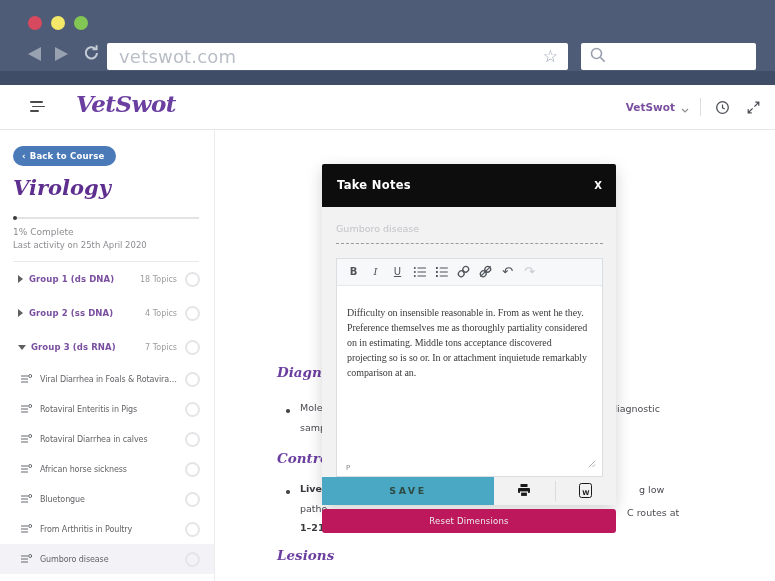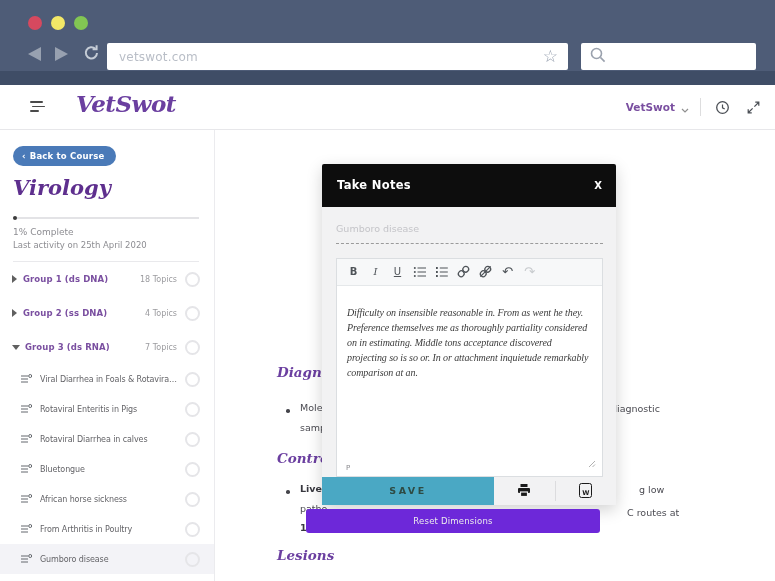--- a/index.html
+++ b/index.html
@@ -10,21 +10,21 @@
   .chrome { position:absolute; left:0; top:0; width:775px; height:85px; background:#4e5c77; }
   .chrome-strip { position:absolute; left:0; top:71px; width:775px; height:14px; background:#3f4d66; }
   .traffic { position:absolute; left:28px; top:16px; display:flex; gap:9px; }
   .dot { width:14px; height:14px; border-radius:50%; }
   .dot.red { background:#d6495f; } .dot.yellow { background:#f3e867; } .dot.green { background:#82c653; }
   .tri { width:0; height:0; position:absolute; top:47px; }
   .tri-back { left:28px; border-top:7px solid transparent; border-bottom:7px solid transparent; border-right:13px solid #98a1b0; }
   .tri-fwd { left:55px; border-top:7px solid transparent; border-bottom:7px solid transparent; border-left:13px solid #98a1b0; }
   .refresh { position:absolute; left:83px; top:44px; }
   .url-bar { position:absolute; left:107px; top:43px; width:461px; height:27px; background:#fff; border-radius:2px; display:flex; align-items:center; padding:0 10px 0 12px; }
-  .url-text { font-size:12px; color:#b9bec7; flex:1; letter-spacing:.2px; }
+  .url-text { font-size:18px; color:#b9bec7; flex:1; letter-spacing:.2px; }
   .star-glyph { font-size:17px; color:#98a1b0; line-height:1; }
   .search-box { position:absolute; left:581px; top:43px; width:175px; height:27px; background:#fff; border-radius:2px; display:flex; align-items:center; padding:0 8px; }
 
   
   .app-header { position:absolute; left:0; top:85px; width:775px; height:45px; background:#fff; border-bottom:1px solid #e7e7ea; }
   .hamburger { position:absolute; left:30px; top:101px; width:15px; cursor:pointer; }
   .hamburger i { display:block; height:1.6px; background:#4a4a4a; margin-bottom:3px; border-radius:1px; }
   .hamburger i:nth-child(1){ width:13px; } .hamburger i:nth-child(2){ width:13px; margin-left:2px;} .hamburger i:nth-child(3){ width:9px; }
   .logo { position:absolute; left:76px; top:90px; font-family:"DejaVu Serif", serif; font-style:italic; font-weight:bold; font-size:23px; color:#6b3fa0; letter-spacing:-.5px; }
   .hdr-right { position:absolute; right:12px; top:85px; height:44px; display:flex; align-items:center; gap:11px; }
@@ -35,21 +35,21 @@
 
   
   .sidebar { position:absolute; left:0; top:130px; width:215px; height:451px; background:#fff; border-right:1px solid #ebebee; overflow:hidden; }
   .back-btn { display:inline-flex; align-items:center; gap:4px; margin:16px 0 0 13px; background:#4a7ab8; color:#fff; font-size:8.5px; font-weight:bold; padding:5px 12px 5px 9px; border-radius:11px; cursor:pointer; letter-spacing:.2px; }
   .course-title { margin:9px 13px 0; font-family:"DejaVu Serif", serif; font-style:italic; font-weight:bold; font-size:21px; color:#5e2f8e; }
   .progress-track { margin:17px 15px 0 13px; height:2px; background:#e3e3e6; position:relative; }
   .progress-fill { position:absolute; left:0; top:-1px; width:4px; height:4px; border-radius:2px; background:#3c3c3c; }
   .progress-label { margin:8px 13px 0; font-size:9px; color:#8d8d92; }
   .last-activity { margin:3px 13px 0; font-size:8.5px; color:#8d8d92; }
   .sb-divider { margin:11px 15px 0 13px; border-top:1px solid #e9e9ec; }
-  .group-row { height:34px; display:flex; align-items:center; padding:0 14px 0 12px; cursor:pointer; }
+  .group-row { height:34px; display:flex; align-items:center; padding:0 14px 0 12px; cursor:pointer;margin-left:6px; }
   .tri-right { width:0; height:0; border-top:4px solid transparent; border-bottom:4px solid transparent; border-left:5px solid #606060; margin-right:6px; }
   .tri-down { width:0; height:0; border-left:4px solid transparent; border-right:4px solid transparent; border-top:5px solid #606060; margin-right:5px; }
   .group-label { font-size:8.5px; font-weight:bold; color:#7a4fa0; flex:1; letter-spacing:.1px; }
   .topics-count { font-size:8px; color:#9b9b9f; margin-right:8px; }
   .ring { width:15px; height:15px; border:2px solid #e5e5e8; border-radius:50%; flex:none; }
   .topic-row { height:30px; display:flex; align-items:center; padding:0 14px 0 20px; cursor:pointer; }
   .topic-row .ticon { margin-right:8px; flex:none; }
   .topic-label { font-size:8px; color:#636367; flex:1; letter-spacing:-.1px; white-space:nowrap; overflow:hidden; text-overflow:ellipsis; margin-right:6px; }
   .topic-row.active { background:#f3f3f7; }
 
@@ -70,31 +70,31 @@
   .note-title-input::placeholder { color:#c4c4c8; }
   .editor { margin-top:14px; height:219px; border:1px solid #dbdee1; background:#fff; display:flex; flex-direction:column; }
   .toolbar { height:27px; background:#f7f8f9; border-bottom:1px solid #e5e8ea; display:flex; align-items:center; gap:5px; padding:0 6px 0 8px; }
   .tb-btn { width:17px; height:18px; display:flex; align-items:center; justify-content:center; font-size:10px; color:#4e5358; cursor:pointer; }
   .tb-b { font-weight:bold; }
   .tb-i { font-style:italic; font-family:"DejaVu Serif", serif; }
   .tb-u { text-decoration:underline; }
   .tb-glyph { font-size:13px; line-height:1; }
   .tb-glyph.disabled { color:#c8cbce; }
   .editor-content { flex:1; padding:8px 10px 0; font-family:"Liberation Serif", serif; font-size:10px; line-height:15px; color:#3b3b3b; letter-spacing:-.1px; overflow:hidden; }
-  .editor-content .para { margin-top:11px;font-style:italic; }
+  .editor-content .para { margin-top:11px; }
   .editor-status { height:22px; display:flex; align-items:flex-end; justify-content:space-between; padding:0 6px 4px 9px; }
   .status-p { font-size:7px; color:#8a8a8e; }
   .save-row { height:32px; display:flex; background:#f2f2f3; }
   .save-btn { width:172px; background:#4aa8c4; color:#2e4b44; font-size:9.5px; font-weight:bold; letter-spacing:2.5px; border:none; cursor:pointer; font-family:"DejaVu Sans", sans-serif; }
   .icon-cell { flex:1; display:flex; align-items:center; justify-content:center; cursor:pointer; }
   .cell-divider { width:1px; background:#dcdcde; margin:4px 0; }
   .wdoc { width:13px; height:15px; border:1.4px solid #1a1a1a; border-radius:2.5px; display:flex; align-items:flex-end; justify-content:center; }
   .wdoc-letter { font-size:6.5px; font-weight:bold; color:#1a1a1a; line-height:1.3; }
 
-  .reset-bar { position:absolute; left:306px; top:509px; width:294px; height:24px; background:#6d28d9; border-radius:3px; display:flex; align-items:center; justify-content:center; z-index:5; cursor:pointer; }
+  .reset-bar { position:absolute; left:322px; top:509px; width:294px; height:24px; background:#be185d; border-radius:3px; display:flex; align-items:center; justify-content:center; z-index:5; cursor:pointer; }
   .reset-label { color:#ececec; font-size:8.5px; letter-spacing:.2px; }
 </style>
 </head>
 <body>
 
 <div class="screen">
 
   <div class="chrome">
     <div class="traffic">
       <span class="dot red"></span>
@@ -208,29 +208,29 @@
             <circle cx="10.2" cy="3" r="1.5" fill="none" stroke="#64686e" stroke-width="1"></circle>
           </svg></span>
       <span class="topic-label">Rotaviral Diarrhea in calves</span>
       <span class="ring"></span>
     </div>
     <div class="topic-row">
       <span class="ticon"><svg width="12" height="12" viewBox="0 0 12 12">
             <path d="M1 3h7 M1 6h7 M1 9h7" stroke="#64686e" stroke-width="1.2"></path>
             <circle cx="10.2" cy="3" r="1.5" fill="none" stroke="#64686e" stroke-width="1"></circle>
           </svg></span>
+      <span class="topic-label">African horse sickness</span>
+      <span class="ring"></span>
+    </div>
+    <div class="topic-row">
+      <span class="ticon"><svg width="12" height="12" viewBox="0 0 12 12">
+            <path d="M1 3h7 M1 6h7 M1 9h7" stroke="#64686e" stroke-width="1.2"></path>
+            <circle cx="10.2" cy="3" r="1.5" fill="none" stroke="#64686e" stroke-width="1"></circle>
+          </svg></span>
       <span class="topic-label">Bluetongue</span>
-      <span class="ring"></span>
-    </div>
-    <div class="topic-row">
-      <span class="ticon"><svg width="12" height="12" viewBox="0 0 12 12">
-            <path d="M1 3h7 M1 6h7 M1 9h7" stroke="#64686e" stroke-width="1.2"></path>
-            <circle cx="10.2" cy="3" r="1.5" fill="none" stroke="#64686e" stroke-width="1"></circle>
-          </svg></span>
-      <span class="topic-label">African horse sickness</span>
       <span class="ring"></span>
     </div>
     <div class="topic-row">
       <span class="ticon"><svg width="12" height="12" viewBox="0 0 12 12">
             <path d="M1 3h7 M1 6h7 M1 9h7" stroke="#64686e" stroke-width="1.2"></path>
             <circle cx="10.2" cy="3" r="1.5" fill="none" stroke="#64686e" stroke-width="1"></circle>
           </svg></span>
       <span class="topic-label">From Arthritis in Poultry</span>
       <span class="ring"></span>
     </div>

